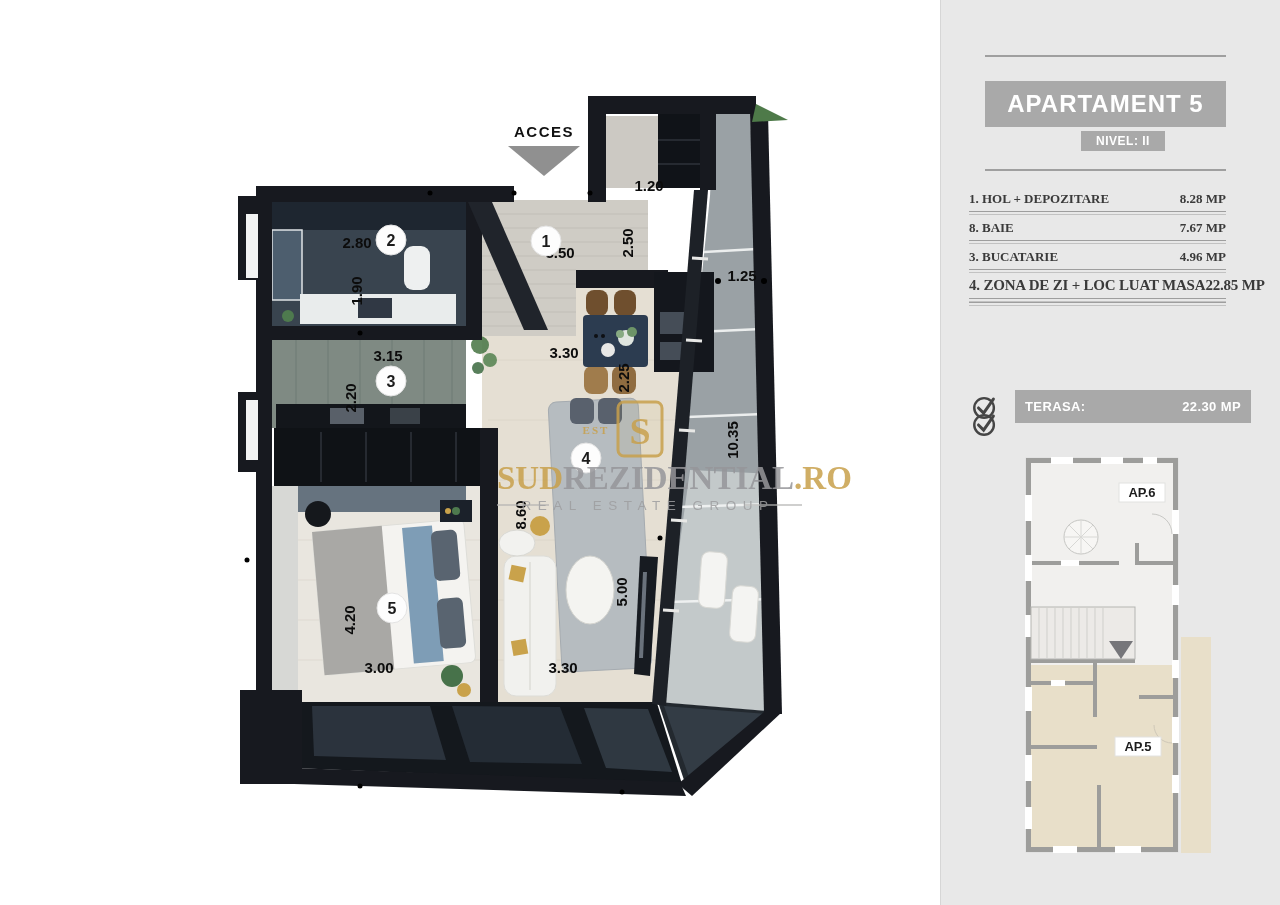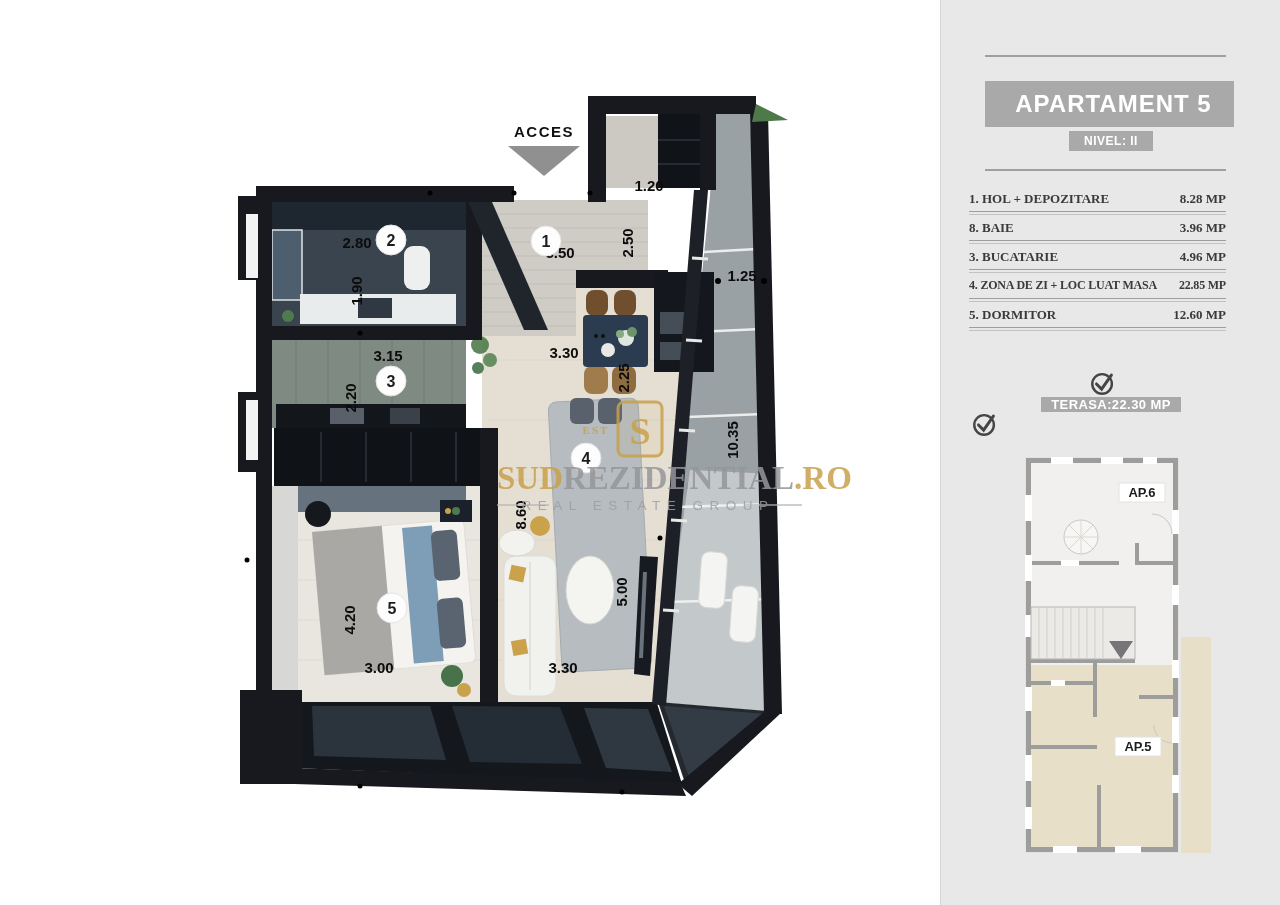--- a/index.html
+++ b/index.html
@@ -7,31 +7,31 @@
          font-family:"Liberation Sans",sans-serif;}
   .plan-area{position:absolute;left:0;top:0;width:1136px;height:905px;background:#fff;text-decoration:underline;}
   .plan-area svg{display:block;}
   
   .sidebar{position:absolute;left:940px;top:0;width:340px;height:905px;background:#e8e8e8;
            border-left:1px solid #d6d6d6;box-sizing:border-box;}
   .rule{position:absolute;left:44px;width:241px;height:2px;background:#9f9f9f;}
   .rule-top{top:55px;} .rule-mid{top:169px;}
   .title-box{position:absolute;left:44px;top:81px;width:241px;height:46px;background:#a9a9a9;
              color:#fff;font-weight:bold;font-size:24px;letter-spacing:1px;text-align:center;
-             line-height:46px;padding-left:8px;}
-  .level-box{position:absolute;left:128px;top:131px;width:84px;height:20px;background:#a9a9a9;
+             line-height:46px;}
+  .level-box{position:absolute;left:140px;top:131px;width:84px;height:20px;background:#a9a9a9;
              color:#fff;font-weight:bold;font-size:12px;letter-spacing:.5px;text-align:center;
              line-height:20px;}
   .room-list{position:absolute;left:28px;top:186px;width:257px;}
   .room-row{display:flex;justify-content:space-between;align-items:center;height:25px;
             font-size:13px;font-weight:bold;color:#3a3a3a;white-space:nowrap;font-family:Liberation Serif, serif;}
-  .room-row.long{font-size:12px;letter-spacing:-0.2px;justify-content:space-between;}
+  .room-row.long{font-size:15px;letter-spacing:-0.2px;justify-content:space-between;}
   .row-divider{height:2px;border-top:1.5px solid #9e9e9e;border-bottom:1.5px solid #c2c2c2;}
   .summary-row{position:absolute;left:30px;width:280px;height:33px;display:flex;align-items:center;}
-  .summary-row.r1{top:369px;flex-direction:column;} .summary-row.r2{top:407px;}
+  .summary-row.r1{top:390px;} .summary-row.r2{top:407px;}
   .check{width:28px;height:28px;flex:0 0 28px;margin-right:16px;}
   .summary-box{flex:1;height:33px;background:#a9a9a9;color:#fff;display:flex;align-items:center;
                justify-content:space-between;padding:0 10px;box-sizing:border-box;
                font-size:13px;font-weight:bold;letter-spacing:.4px;white-space:nowrap;}
   .mini-plan{position:absolute;left:82px;top:455px;width:190px;height:400px;}
   .dim{font:bold 15px "Liberation Sans",sans-serif;fill:#0c0c0c;}
   .marker-num{font:bold 16px "Liberation Sans",sans-serif;fill:#1c1c1c;}
   .acces-txt{font:bold 15px "Liberation Sans",sans-serif;fill:#111;letter-spacing:1.5px;}
   .wm-word{font:bold 33px "Liberation Serif",serif;}
   .wm-tag{font:13.5px "Liberation Sans",sans-serif;fill:#9e9ea0;letter-spacing:6.5px;}
@@ -317,37 +317,33 @@
     <div class="rule rule-mid"></div>
 
     <div class="room-list">
       <div class="room-row">
         <span>1. HOL + DEPOZITARE</span>
         <span>8.28 MP</span>
       </div>
       <div class="row-divider"></div>
       <div class="room-row">
         <span>8. BAIE</span>
-        <span>3.96 MP</span>
+        <span>7.67 MP</span>
       </div>
       <div class="row-divider"></div>
       <div class="room-row">
         <span>3. BUCATARIE</span>
         <span>4.96 MP</span>
       </div>
       <div class="row-divider"></div>
       <div class="room-row long">
         <span>4. ZONA DE ZI + LOC LUAT MASA</span>
         <span>22.85 MP</span>
       </div>
       <div class="row-divider"></div>
-      <div class="room-row">
-        <span>5. DORMITOR</span>
-        <span>12.60 MP</span>
-      </div>
       <div class="row-divider"></div>
     </div>
 
     <div class="summary-row r1">
       <svg class="check" viewBox="0 0 30 30">
         <circle cx="14" cy="16" r="10.5" fill="none" stroke="#454545" stroke-width="2.6"></circle>
         <path d="M8,16 L13.5,21.5 L24,6.5" fill="none" stroke="#454545" stroke-width="3.2" stroke-linecap="round"></path>
       </svg>
       <div class="summary-box">
         <span>TERASA:</span>

